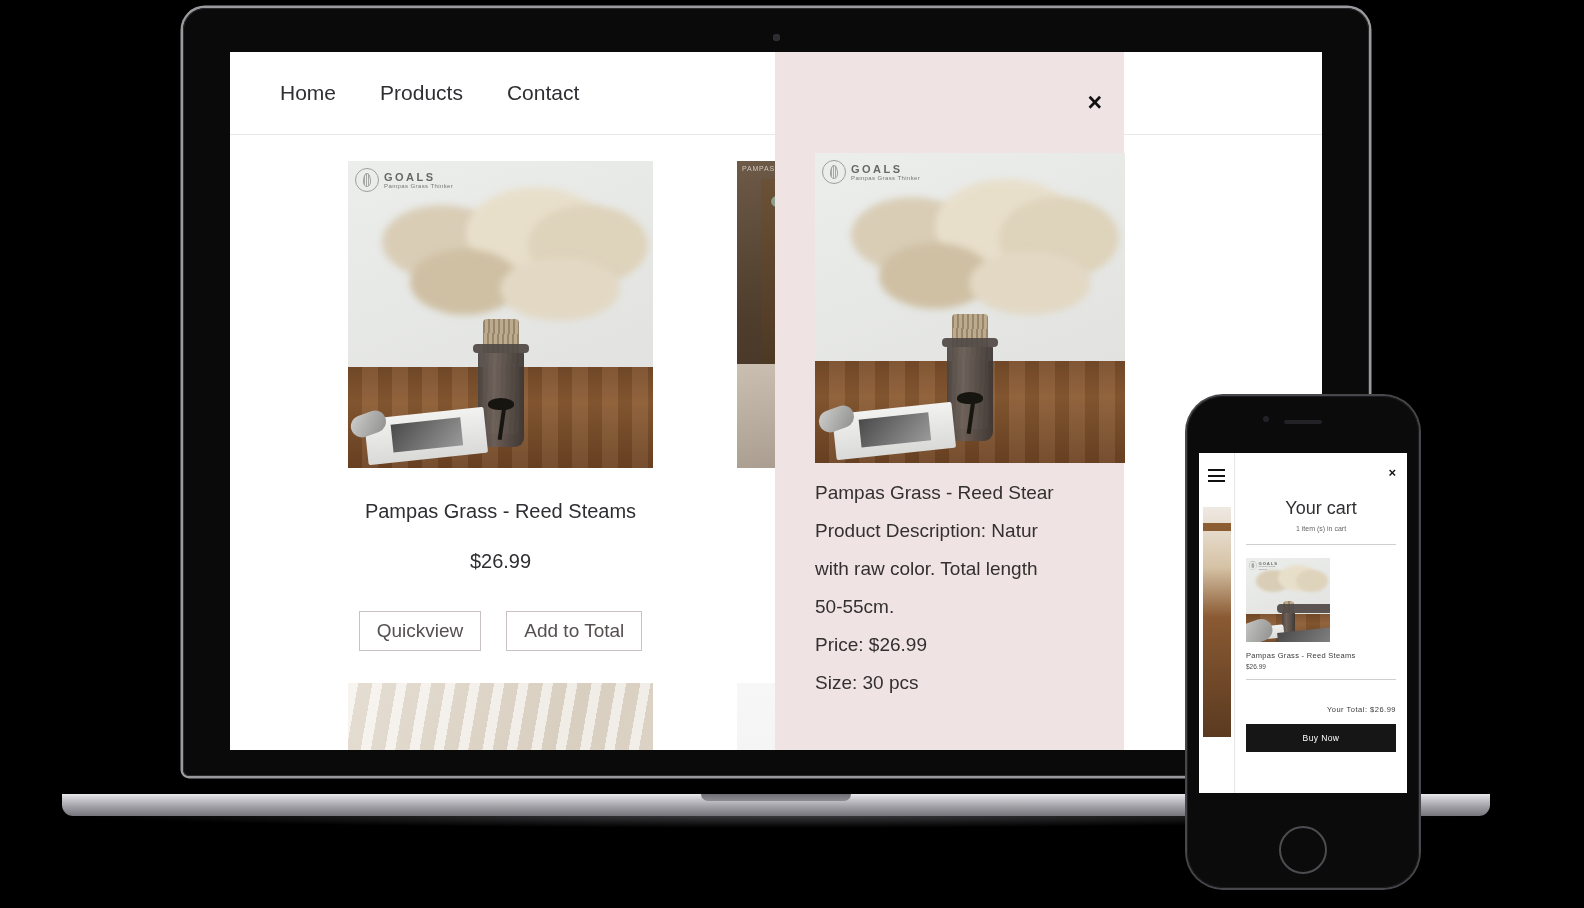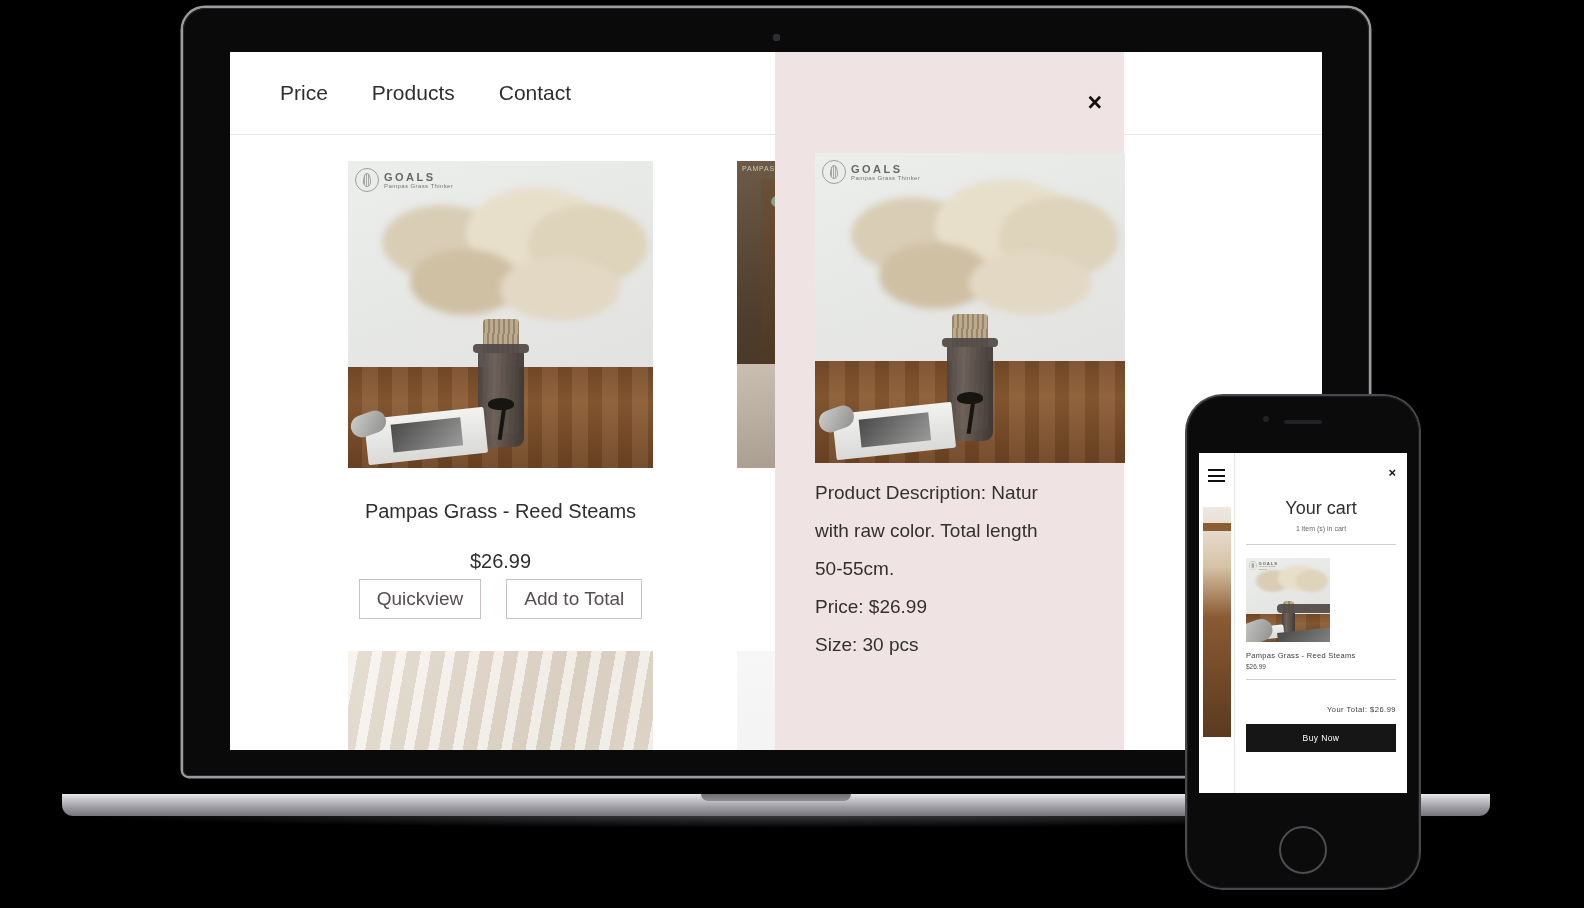--- a/index.html
+++ b/index.html
@@ -32,21 +32,21 @@
   
   .site { position:relative; width:1092px; height:698px; background:#fff; }
   .navbar { height:83px; background:#fff; border-bottom:1px solid #e8e8e8; display:flex; align-items:center; padding-left:50px; }
   .nav-link { font-size:21px; color:#2f2f33; margin-right:44px; font-weight:400; cursor:pointer; }
 
   .grid { padding:26px 60px 0 118px; display:flex; flex-wrap:wrap; gap:0 84px; }
   .card { width:305px; }
   .card-img { width:305px; height:307px; overflow:hidden; position:relative; background:#e7e7e5; }
   .card-title { text-align:center; font-size:20px; color:#2f2f33; margin-top:32px; }
   .card-price { text-align:center; font-size:20px; color:#2f2f33; margin-top:27px; }
-  .card-btns { display:flex; justify-content:center; gap:25px; margin-top:6px; }
+  .card-btns { display:flex; justify-content:center; gap:25px; margin-top:38px; }
   .btn-outline { border:1px solid #c9c2c0; background:#fff; color:#55504f; font-size:19px;
      padding:8px 17px; font-family:"Liberation Sans",sans-serif; cursor:pointer; }
 
   
   .photo-pampas { position:absolute; inset:0; background:
      linear-gradient(180deg,#e9eae8 0%,#e4e5e3 60%,#e0e1df 67%, #6b4426 67.5%, #7c4e2b 80%, #8a5730 100%); }
   .pp-wall { position:absolute; left:0; top:0; right:0; height:67%; background:linear-gradient(160deg,#eceeec,#e2e3e1); }
   .pp-table { position:absolute; left:0; bottom:0; right:0; height:33%;
      background:linear-gradient(180deg,#7a4d2a 0%,#8b5c33 35%,#6f4524 100%); }
   .pp-table:before { content:""; position:absolute; inset:0;
@@ -145,21 +145,21 @@
 <div class="stage">
 
   <div class="macbook">
     <div class="mb-lid">
       <div class="mb-cam"></div>
 
       <div class="mb-screen">
         <div class="site">
 
           <div class="navbar">
-            <span class="nav-link">Price</span>
+            <span class="nav-link">Home</span>
             <span class="nav-link">Products</span>
             <span class="nav-link">Contact</span>
           </div>
 
           <div class="grid">
 
             <div class="card">
               <div class="card-img">
                 <div class="photo-pampas">
                   <div class="pp-wall"></div>
@@ -254,20 +254,21 @@
                 <span class="logo-wreath">
                     <i></i>
                   </span>
                 <span class="logo-txt">
                   <b>GOALS</b>
                   <s>Pampas Grass Thinker</s>
                 </span>
               </div>
             </div>
             <div class="qv-body">
+              <div class="qv-line">Pampas Grass - Reed Stear</div>
               <div class="qv-line">Product Description: Natur</div>
               <div class="qv-line">with raw color. Total length</div>
               <div class="qv-line">50-55cm.</div>
               <div class="qv-line">Price: $26.99</div>
               <div class="qv-line">Size: 30 pcs</div>
             </div>
           </div>
 
         </div>
       </div>

